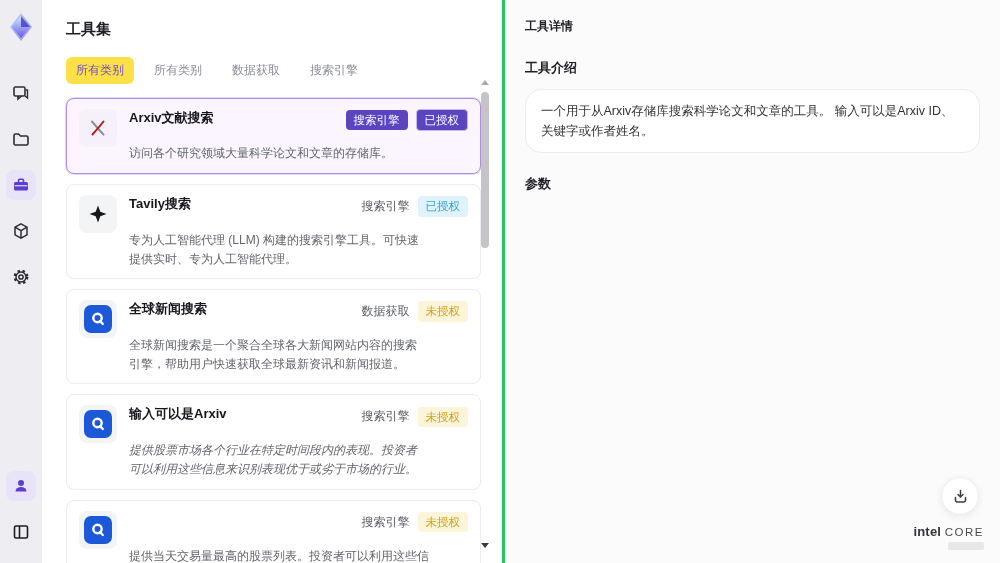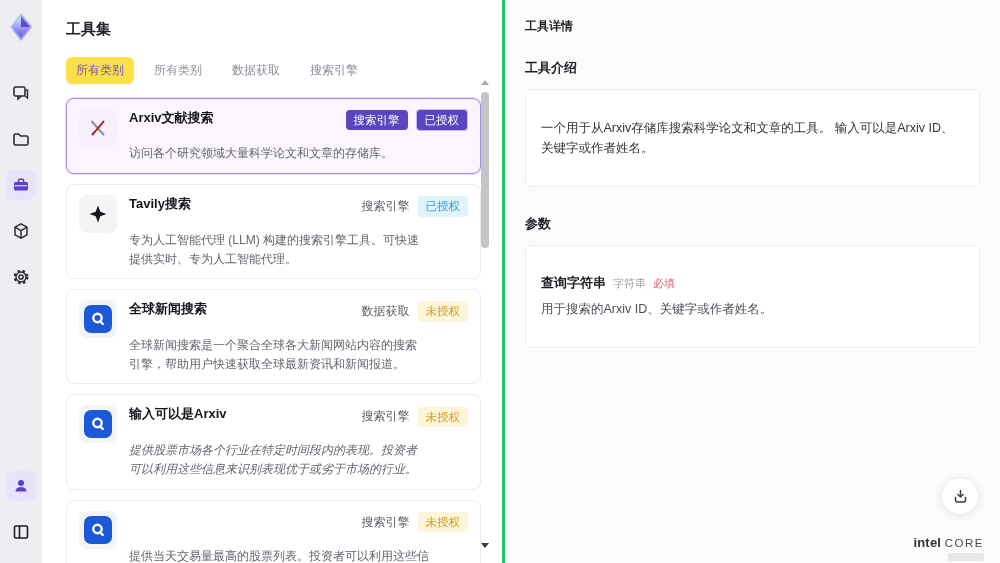--- a/index.html
+++ b/index.html
@@ -44,30 +44,30 @@
   
   .sb { position:absolute; top:80px; right:13px; width:8px; height:472px; }
   .sb-thumb { position:absolute; top:12px; left:0; width:8px; height:156px; background:#c4c4c9; border-radius:4px; }
   .sb-up { position:absolute; top:0; left:0; width:0; height:0; border-left:4px solid transparent; border-right:4px solid transparent; border-bottom:5px solid #a9a9af; }
   .sb-down { position:absolute; bottom:4px; left:0; width:0; height:0; border-left:4px solid transparent; border-right:4px solid transparent; border-top:5px solid #3a3a40; }
 
   
   .detail-panel { flex:1; background:#fbfbfc; padding:18px 20px; position:relative; }
   .detail-title { font-size:12px; font-weight:bold; margin-bottom:24px; }
   .section-h { font-size:13px; font-weight:bold; margin-bottom:12px; }
-  .box { background:#fff; border:1px solid #ececef; border-radius:6px; padding:28px 15px; margin-bottom:28px; }
+  .box { background:#fff; border:1px solid #ececef; border-radius:16px; padding:11px 15px; margin-bottom:22px; }
   .intro-text { font-size:12.5px; color:#33343a; line-height:1.6; }
   .param-row { display:flex; align-items:baseline; gap:7px; margin-bottom:8px; }
   .param-name { font-size:13px; font-weight:bold; color:#1d1d24; }
   .param-type { font-size:11px; color:#9a9ba2; }
   .param-req { font-size:11px; color:#e25b70; }
   .param-desc { font-size:12.5px; color:#4c4e55; line-height:1.5; }
 
   .fab { position:absolute; right:21px; bottom:48px; width:38px; height:38px; border-radius:50%; background:#fff; border:1px solid #ededf0; box-shadow:0 2px 8px rgba(0,0,0,.07); display:flex; align-items:center; justify-content:center; cursor:pointer; }
-  .intel { position:absolute; right:16px; bottom:2px; text-align:right; }
+  .intel { position:absolute; right:16px; bottom:13px; text-align:right; }
   .intel-line { font-size:13px; color:#33333a; }
   .intel-line .i { font-weight:bold; letter-spacing:.2px; }
   .intel-line .c { font-weight:400; color:#4a4a52; letter-spacing:1.5px; font-size:11.5px; }
   .intel-bar { width:36px; height:8px; background:#e7e7ea; border-radius:2px; margin:3px 0 0 auto; }
 </style>
 </head>
 <body>
 
 <div class="app">
 
@@ -268,28 +268,20 @@
 
   <section class="detail-panel">
     <h2 class="detail-title">工具详情</h2>
 
     <h3 class="section-h">工具介绍</h3>
     <div class="box">
       <div class="intro-text">一个用于从Arxiv存储库搜索科学论文和文章的工具。 输入可以是Arxiv ID、关键字或作者姓名。</div>
     </div>
 
     <h3 class="section-h">参数</h3>
-    <div class="box">
-      <div class="param-row">
-        <span class="param-name">查询字符串</span>
-        <span class="param-type">字符串</span>
-        <span class="param-req">必填</span>
-      </div>
-      <div class="param-desc">用于搜索的Arxiv ID、关键字或作者姓名。</div>
-    </div>
 
     <div class="fab">
       <svg width="17" height="17" viewBox="0 0 17 17" fill="none" stroke="#3c3c44" stroke-width="1.5" stroke-linecap="round" stroke-linejoin="round">
         <path d="M8.5 2.5 v6"></path>
         <path d="M6 6.5 8.5 9 11 6.5"></path>
         <path d="M3.5 9.5 v2.5 a2 2 0 0 0 2 2 h6 a2 2 0 0 0 2 -2 V9.5"></path>
       </svg>
     </div>
 
     <div class="intel">

